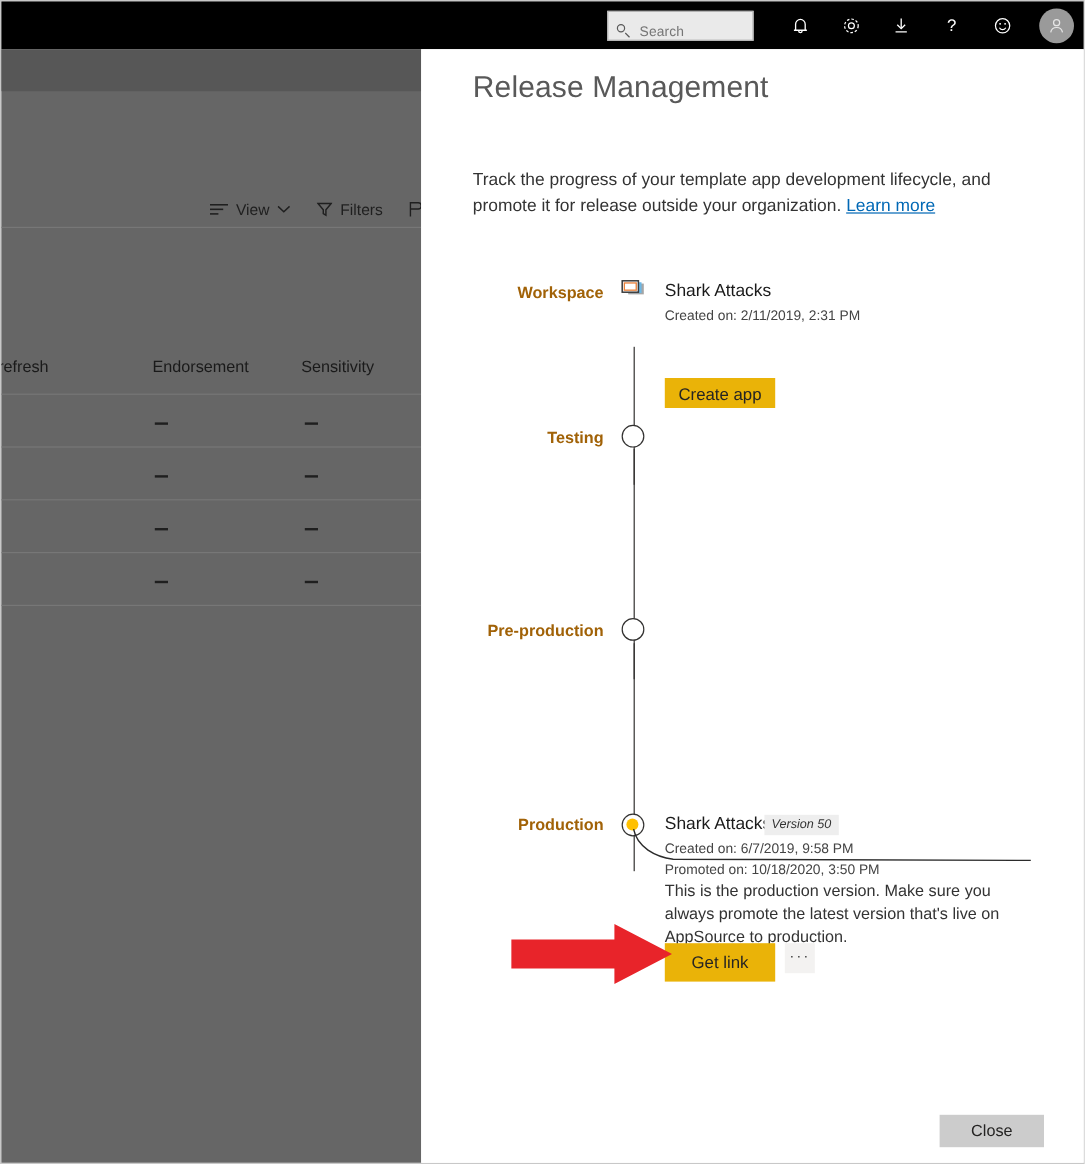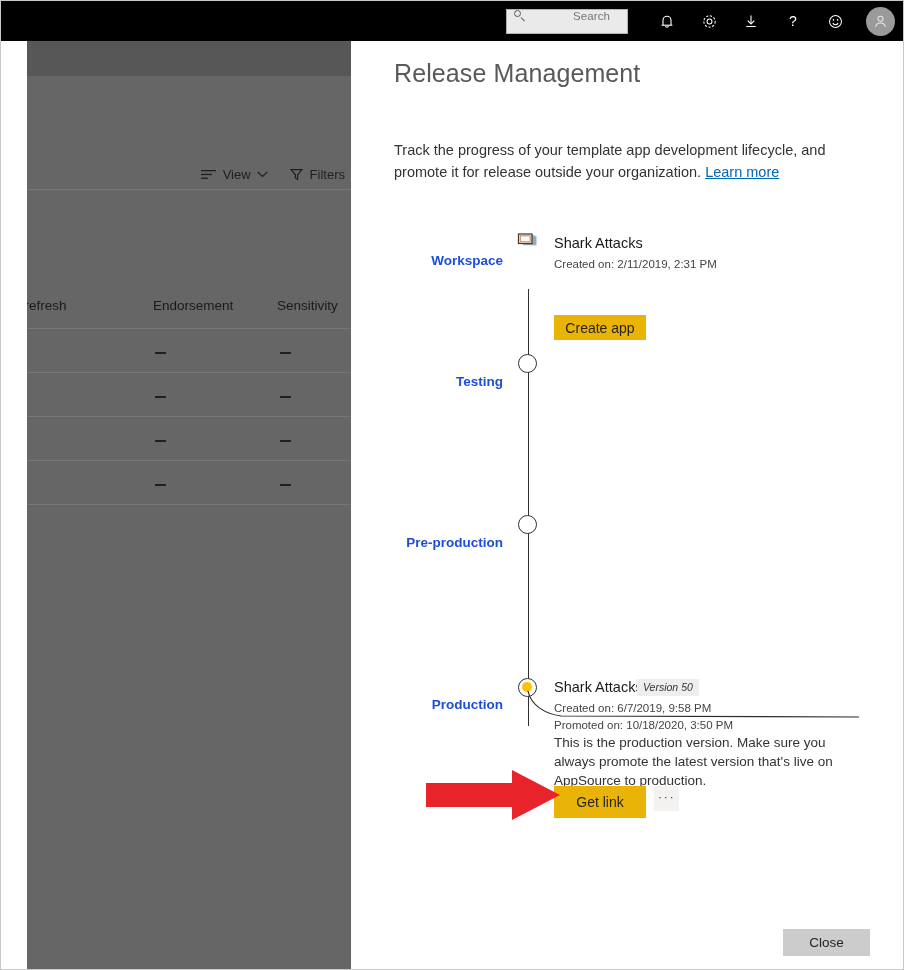--- a/index.html
+++ b/index.html
@@ -33,25 +33,24 @@
     justify-content: flex-end;
     padding-right: 8px;
     box-sizing: border-box;
   }
   .search-box {
     width: 122px;
     height: 25px;
     background: #eaeaea;
     border: 1px solid #b3b3b3;
     display: flex;
-    align-items: flex-start;
+    align-items: flex-end;
     padding-left: 7px;
     box-sizing: border-box;
     margin-right: 18px;
-    gap: 40px;
   }
   .search-box .mag {
     width: 13px; height: 13px;
     flex: 0 0 13px;
     position: relative;
     margin-right: 6px;
   }
   .search-box .mag::before {
     content: "";
     position: absolute;
@@ -97,21 +96,20 @@
   }
 
   
   .dim-layer {
     position: absolute;
     left: 0; top: 40px;
     width: 350px;
     height: 929px;
     background: #666666;
     overflow: hidden;
-    margin-left: 26px;
   }
   .dim-header-band {
     position: absolute;
     left: 0; top: 0;
     width: 350px; height: 35px;
     background: #575757;
   }
   .dim-toolbar {
     position: absolute;
     left: 0; top: 118px;
@@ -200,25 +198,24 @@
     left: 176.5px;
     width: 1.4px;
     background: #323130;
   }
   .stage-label {
     position: absolute;
     right: 0;
     width: 0;
     font-size: 13.5px;
     font-weight: bold;
-    color: #1d4ed8;
+    color: #a16207;
     white-space: nowrap;
     text-align: right;
     direction: rtl;
-    margin-top: 17px;
   }
   .node-ring {
     position: absolute;
     width: 19px; height: 19px;
     border: 1.6px solid #323130;
     border-radius: 50%;
     background: #ffffff;
     box-sizing: border-box;
   }
   .node-ring.filled::after {

